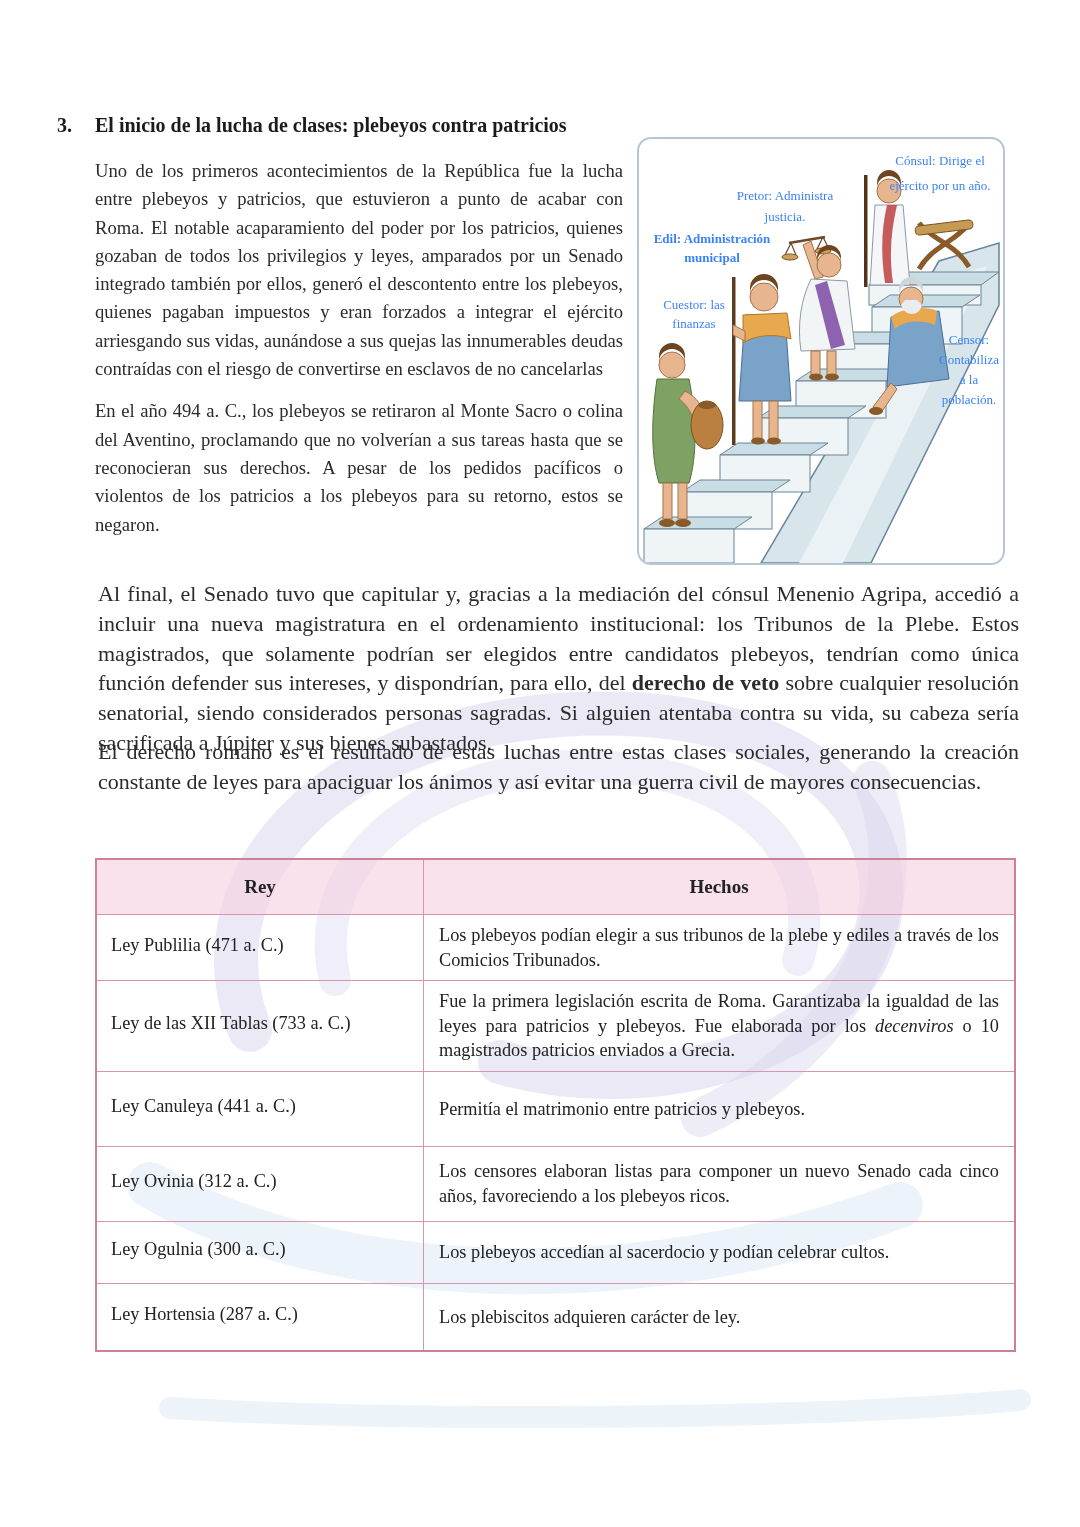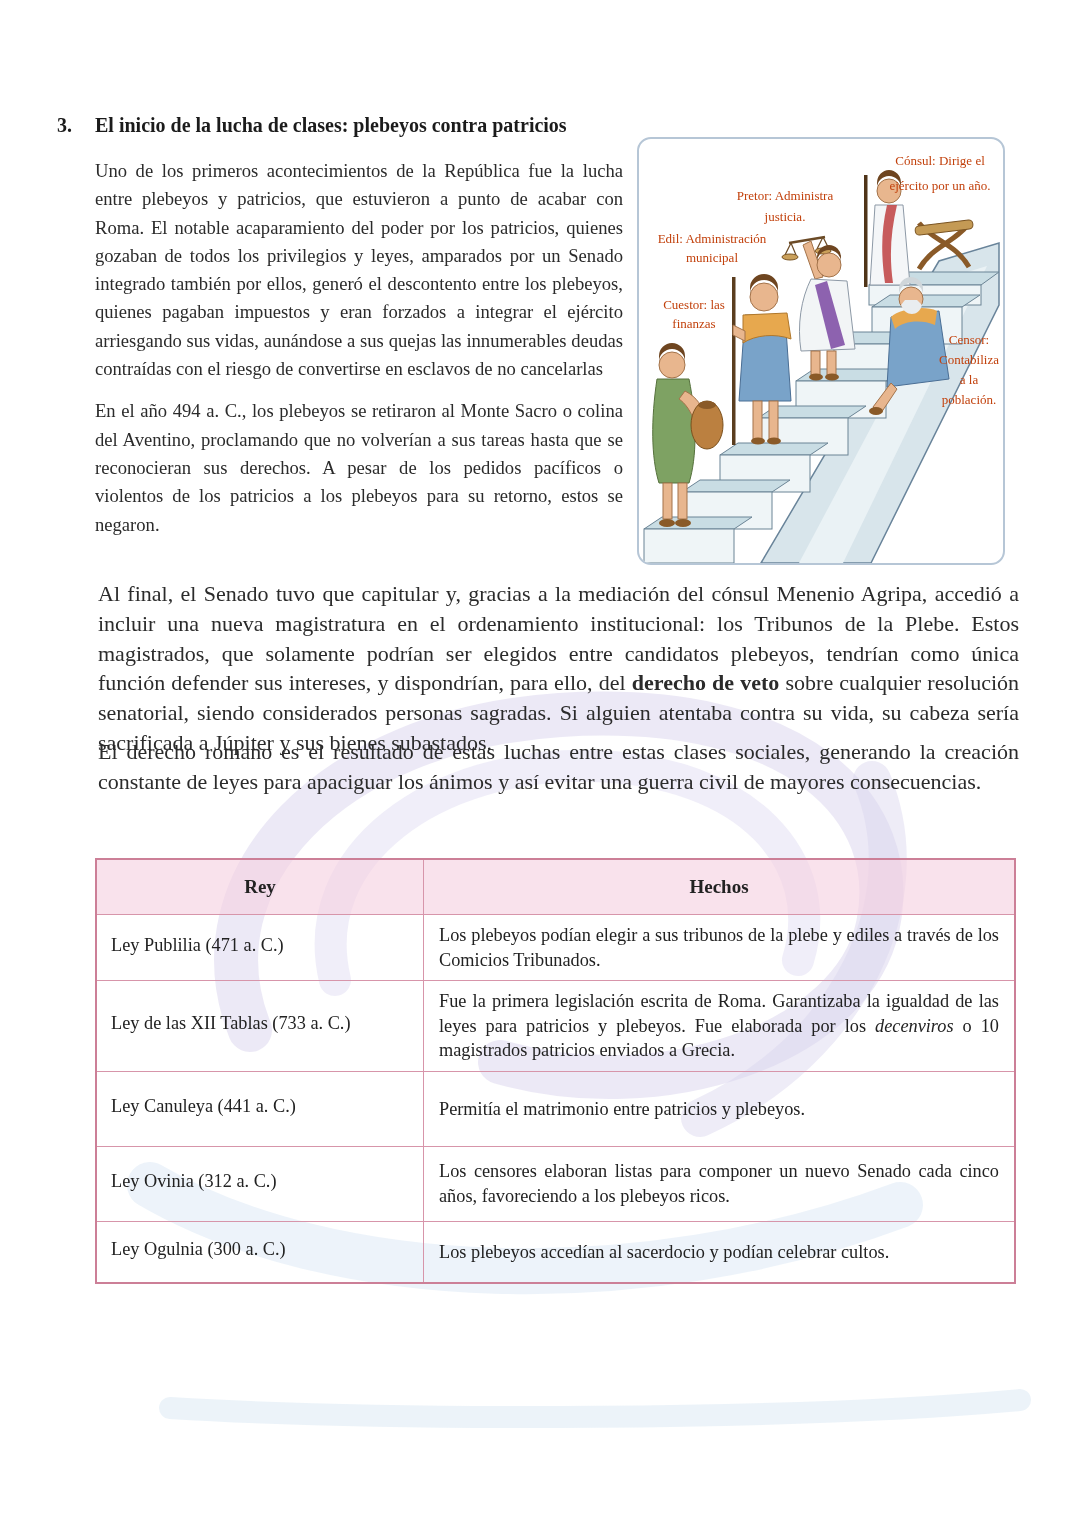--- a/index.html
+++ b/index.html
@@ -25,25 +25,25 @@
   .para-wide{left:98px;width:921px;font-size:22px;line-height:29.8px;
     text-align:justify;}
   #p3{top:579px;}
   #p4{top:737px;}
 
   
   .figure-box{left:637px;top:137px;width:368px;height:428px;
     border:2px solid #b6c6d6;border-radius:14px;background:#fff;
     box-sizing:border-box;overflow:hidden;}
   .fig-art{position:absolute;left:0;top:0;}
-  .fig-label{position:absolute;color:#c2410c;font-size:13px;text-align:center;
+  .fig-label{position:absolute;color:#3b82f6;font-size:13px;text-align:center;
     white-space:pre-line;font-family:"Liberation Serif",serif;}
   #lbl-consul{left:238px;top:9px;width:126px;line-height:25px;}
   #lbl-pretor{left:80px;top:46px;width:132px;line-height:21px;}
-  #lbl-edil{left:2px;top:90px;width:142px;line-height:19px;}
+  #lbl-edil{left:2px;top:90px;width:142px;line-height:19px;font-weight:bold;}
   #lbl-cuestor{left:4px;top:156px;width:102px;line-height:19px;}
   #lbl-censor{left:296px;top:191px;width:68px;line-height:20px;}
 
   
   .laws-table{left:95px;top:858px;width:921px;border-collapse:collapse;
     font-size:18.3px;color:#222;}
   .laws-table th,.laws-table td{border:1px solid #d795aa;}
   .laws-table{border:2px solid #cc7f97;}
   .laws-table th{height:52px;background:rgba(246,209,224,0.62);
     font-weight:bold;font-size:19px;text-align:center;}
@@ -216,16 +216,20 @@
       <td class="fact">Permitía el matrimonio entre patricios y plebeyos.</td>
     </tr>
     <tr class="r5">
       <td class="law">Ley Ovinia (312 a. C.)</td>
       <td class="fact">Los censores elaboran listas para componer un nuevo Senado cada cinco años, favoreciendo a los plebeyos ricos.</td>
     </tr>
     <tr class="r6">
       <td class="law">Ley Ogulnia (300 a. C.)</td>
       <td class="fact">Los plebeyos accedían al sacerdocio y podían celebrar cultos.</td>
     </tr>
+    <tr class="r7">
+      <td class="law">Ley Hortensia (287 a. C.)</td>
+      <td class="fact">Los plebiscitos adquieren carácter de ley.</td>
+    </tr>
   </tbody>
     </table>
 
 </div>
 
 </body></html>

